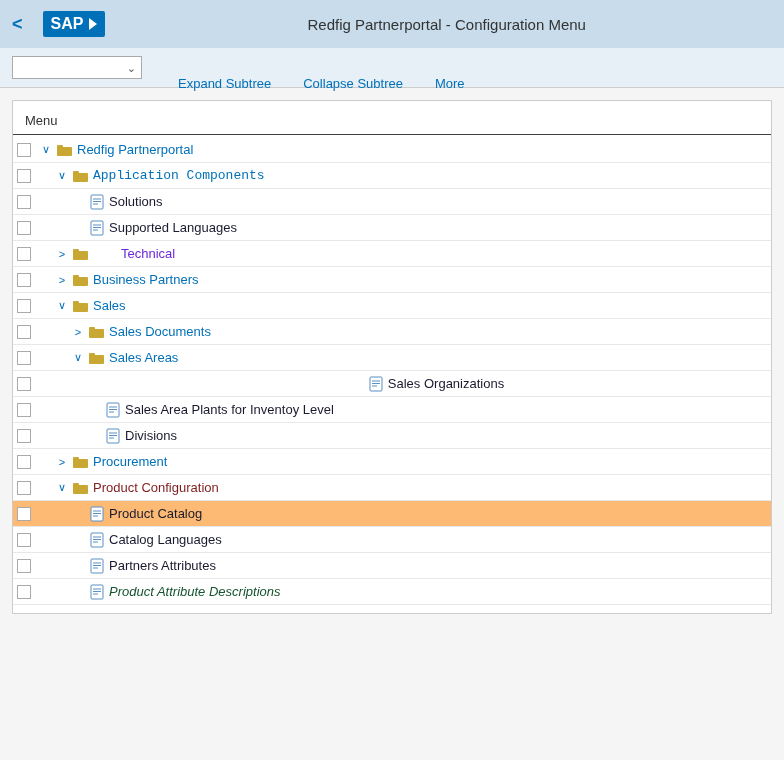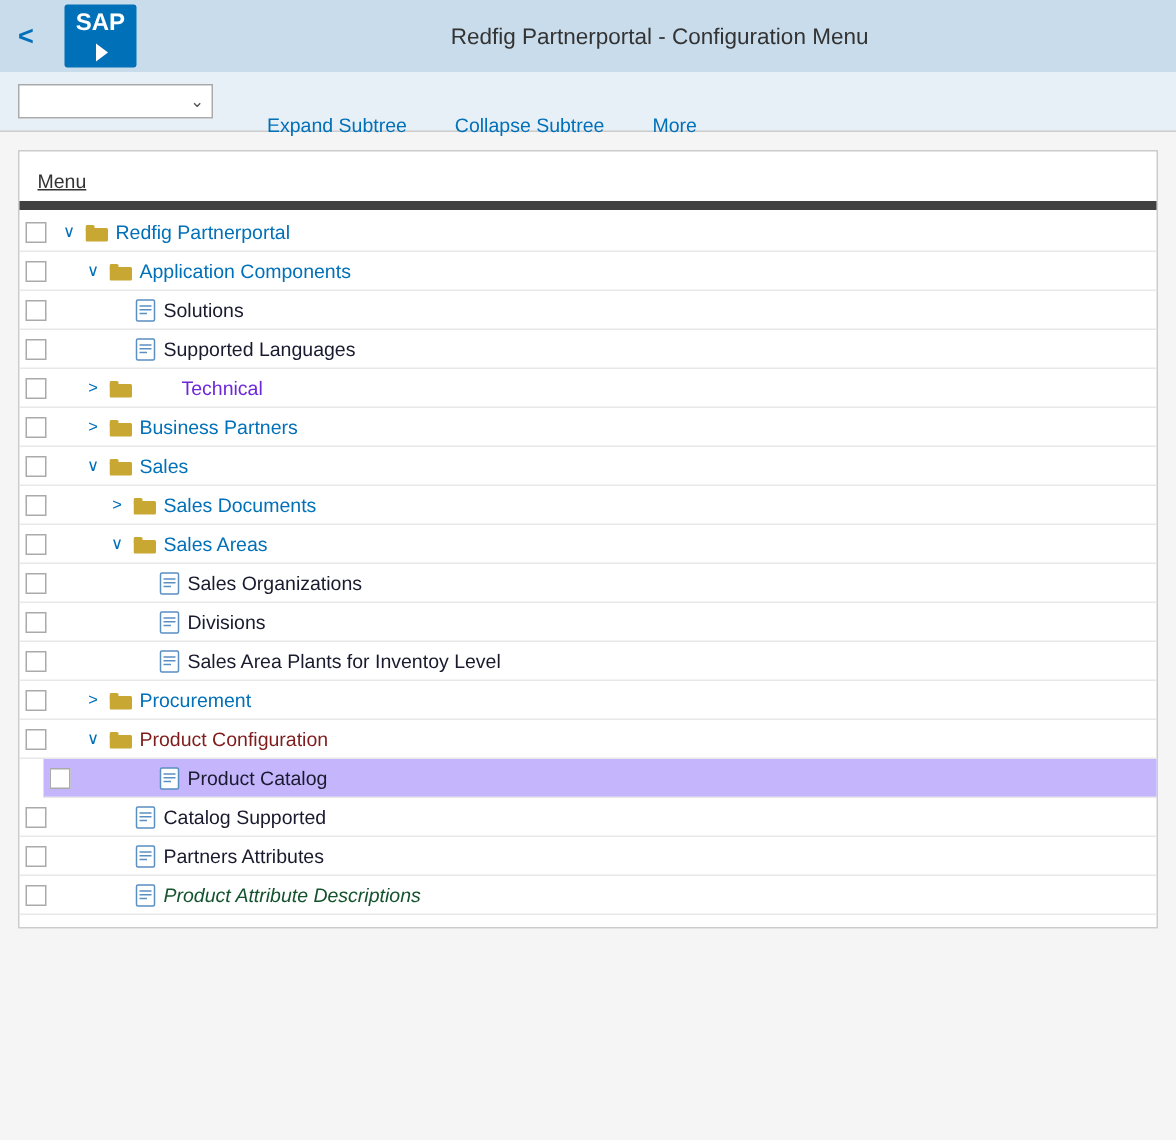--- a/index.html
+++ b/index.html
@@ -30,21 +30,20 @@
     .sap-logo {
       background: #0070b8;
       color: white;
       font-weight: bold;
       font-size: 16px;
       padding: 4px 8px;
       border-radius: 2px;
       display: flex;
       align-items: center;
       gap: 4px;
-      flex-direction: column;
     }
     .sap-triangle {
       width: 0;
       height: 0;
       border-left: 8px solid white;
       border-top: 6px solid transparent;
       border-bottom: 6px solid transparent;
       display: inline-block;
       margin-left: 2px;
     }
@@ -107,37 +106,35 @@
       margin: 12px;
       border: 1px solid #ccc;
       padding: 8px 0;
     }
 
     .section-label {
       font-size: 13px;
       color: #333;
       font-weight: normal;
       padding: 4px 12px 6px 12px;
-      border-bottom: 6px solid #404040;
+      border-bottom: 1px solid #404040;
       margin-bottom: 2px;
-      text-decoration: underline;
     }
 
     
     .tree-row {
       display: flex;
       align-items: center;
       height: 26px;
       padding: 0 4px;
       border-bottom: 1px solid #e8e8e8;
       cursor: pointer;
     }
     .tree-row.highlighted {
-      background: #c4b5fd;
-      margin-left: 16px;
+      background: #fdba74;
     }
 
     .checkbox {
       width: 14px;
       height: 14px;
       border: 1px solid #aaa;
       background: white;
       flex-shrink: 0;
       margin-right: 4px;
       cursor: pointer;
@@ -216,21 +213,21 @@
       <div class="tree-row">
         <div class="checkbox"></div>
         <div class="row-inner" style="padding-left: 20px;">
           <span class="toggle-icon">∨</span>
           <span class="node-icon">
             <svg width="16" height="14" viewBox="0 0 16 14" fill="none" xmlns="http://www.w3.org/2000/svg">
       <rect x="0" y="4" width="15" height="9" rx="1" fill="#c8a832"></rect>
       <rect x="0" y="2" width="6" height="4" rx="1" fill="#c8a832"></rect>
     </svg>
           </span>
-          <span class="row-label" style="color: rgb(0, 112, 184);">Application Components</span>
+          <span class="row-label" style="color: rgb(0, 112, 184); font-family: Liberation Mono, monospace;">Application Components</span>
         </div>
       </div>
       <div class="tree-row">
         <div class="checkbox"></div>
         <div class="row-inner" style="padding-left: 36px;">
           <span class="toggle-icon"></span>
           <span class="node-icon">
             <svg width="14" height="16" viewBox="0 0 14 16" xmlns="http://www.w3.org/2000/svg">
       <rect x="1" y="1" width="12" height="14" rx="1" fill="white" stroke="#5a8fc2" stroke-width="1"></rect>
       <line x1="3" y1="5" x2="11" y2="5" stroke="#5a8fc2" stroke-width="1"></line>
@@ -316,65 +313,65 @@
             <svg width="16" height="14" viewBox="0 0 16 14" fill="none" xmlns="http://www.w3.org/2000/svg">
       <rect x="0" y="4" width="15" height="9" rx="1" fill="#c8a832"></rect>
       <rect x="0" y="2" width="6" height="4" rx="1" fill="#c8a832"></rect>
     </svg>
           </span>
           <span class="row-label" style="color: rgb(0, 112, 184);">Sales Areas</span>
         </div>
       </div>
       <div class="tree-row">
         <div class="checkbox"></div>
+        <div class="row-inner" style="padding-left: 52px; justify-content: center;">
+          <span class="toggle-icon"></span>
+          <span class="node-icon">
+            <svg width="14" height="16" viewBox="0 0 14 16" xmlns="http://www.w3.org/2000/svg">
+      <rect x="1" y="1" width="12" height="14" rx="1" fill="white" stroke="#5a8fc2" stroke-width="1"></rect>
+      <line x1="3" y1="5" x2="11" y2="5" stroke="#5a8fc2" stroke-width="1"></line>
+      <line x1="3" y1="7.5" x2="11" y2="7.5" stroke="#5a8fc2" stroke-width="1"></line>
+      <line x1="3" y1="10" x2="8" y2="10" stroke="#5a8fc2" stroke-width="1"></line>
+    </svg>
+          </span>
+          <span class="row-label" style="color: rgb(26, 26, 46);">Sales Organizations</span>
+        </div>
+      </div>
+      <div class="tree-row">
+        <div class="checkbox"></div>
         <div class="row-inner" style="padding-left: 52px;">
           <span class="toggle-icon"></span>
           <span class="node-icon">
             <svg width="14" height="16" viewBox="0 0 14 16" xmlns="http://www.w3.org/2000/svg">
       <rect x="1" y="1" width="12" height="14" rx="1" fill="white" stroke="#5a8fc2" stroke-width="1"></rect>
       <line x1="3" y1="5" x2="11" y2="5" stroke="#5a8fc2" stroke-width="1"></line>
       <line x1="3" y1="7.5" x2="11" y2="7.5" stroke="#5a8fc2" stroke-width="1"></line>
       <line x1="3" y1="10" x2="8" y2="10" stroke="#5a8fc2" stroke-width="1"></line>
     </svg>
           </span>
-          <span class="row-label" style="color: rgb(26, 26, 46);">Sales Organizations</span>
+          <span class="row-label" style="color: rgb(26, 26, 46);">Sales Area Plants for Inventoy Level</span>
         </div>
       </div>
       <div class="tree-row">
         <div class="checkbox"></div>
         <div class="row-inner" style="padding-left: 52px;">
           <span class="toggle-icon"></span>
           <span class="node-icon">
             <svg width="14" height="16" viewBox="0 0 14 16" xmlns="http://www.w3.org/2000/svg">
       <rect x="1" y="1" width="12" height="14" rx="1" fill="white" stroke="#5a8fc2" stroke-width="1"></rect>
       <line x1="3" y1="5" x2="11" y2="5" stroke="#5a8fc2" stroke-width="1"></line>
       <line x1="3" y1="7.5" x2="11" y2="7.5" stroke="#5a8fc2" stroke-width="1"></line>
       <line x1="3" y1="10" x2="8" y2="10" stroke="#5a8fc2" stroke-width="1"></line>
     </svg>
           </span>
           <span class="row-label" style="color: rgb(26, 26, 46);">Divisions</span>
         </div>
       </div>
       <div class="tree-row">
         <div class="checkbox"></div>
-        <div class="row-inner" style="padding-left: 52px;">
-          <span class="toggle-icon"></span>
-          <span class="node-icon">
-            <svg width="14" height="16" viewBox="0 0 14 16" xmlns="http://www.w3.org/2000/svg">
-      <rect x="1" y="1" width="12" height="14" rx="1" fill="white" stroke="#5a8fc2" stroke-width="1"></rect>
-      <line x1="3" y1="5" x2="11" y2="5" stroke="#5a8fc2" stroke-width="1"></line>
-      <line x1="3" y1="7.5" x2="11" y2="7.5" stroke="#5a8fc2" stroke-width="1"></line>
-      <line x1="3" y1="10" x2="8" y2="10" stroke="#5a8fc2" stroke-width="1"></line>
-    </svg>
-          </span>
-          <span class="row-label" style="color: rgb(26, 26, 46);">Sales Area Plants for Inventoy Level</span>
-        </div>
-      </div>
-      <div class="tree-row">
-        <div class="checkbox"></div>
         <div class="row-inner" style="padding-left: 20px;">
           <span class="toggle-icon">&gt;</span>
           <span class="node-icon">
             <svg width="16" height="14" viewBox="0 0 16 14" fill="none" xmlns="http://www.w3.org/2000/svg">
       <rect x="0" y="4" width="15" height="9" rx="1" fill="#c8a832"></rect>
       <rect x="0" y="2" width="6" height="4" rx="1" fill="#c8a832"></rect>
     </svg>
           </span>
           <span class="row-label" style="color: rgb(0, 112, 184);">Procurement</span>
         </div>
@@ -412,21 +409,21 @@
         <div class="row-inner" style="padding-left: 36px;">
           <span class="toggle-icon"></span>
           <span class="node-icon">
             <svg width="14" height="16" viewBox="0 0 14 16" xmlns="http://www.w3.org/2000/svg">
       <rect x="1" y="1" width="12" height="14" rx="1" fill="white" stroke="#5a8fc2" stroke-width="1"></rect>
       <line x1="3" y1="5" x2="11" y2="5" stroke="#5a8fc2" stroke-width="1"></line>
       <line x1="3" y1="7.5" x2="11" y2="7.5" stroke="#5a8fc2" stroke-width="1"></line>
       <line x1="3" y1="10" x2="8" y2="10" stroke="#5a8fc2" stroke-width="1"></line>
     </svg>
           </span>
-          <span class="row-label" style="color: rgb(26, 26, 46);">Catalog Supported</span>
+          <span class="row-label" style="color: rgb(26, 26, 46);">Catalog Languages</span>
         </div>
       </div>
       <div class="tree-row">
         <div class="checkbox"></div>
         <div class="row-inner" style="padding-left: 36px;">
           <span class="toggle-icon"></span>
           <span class="node-icon">
             <svg width="14" height="16" viewBox="0 0 14 16" xmlns="http://www.w3.org/2000/svg">
       <rect x="1" y="1" width="12" height="14" rx="1" fill="white" stroke="#5a8fc2" stroke-width="1"></rect>
       <line x1="3" y1="5" x2="11" y2="5" stroke="#5a8fc2" stroke-width="1"></line>

